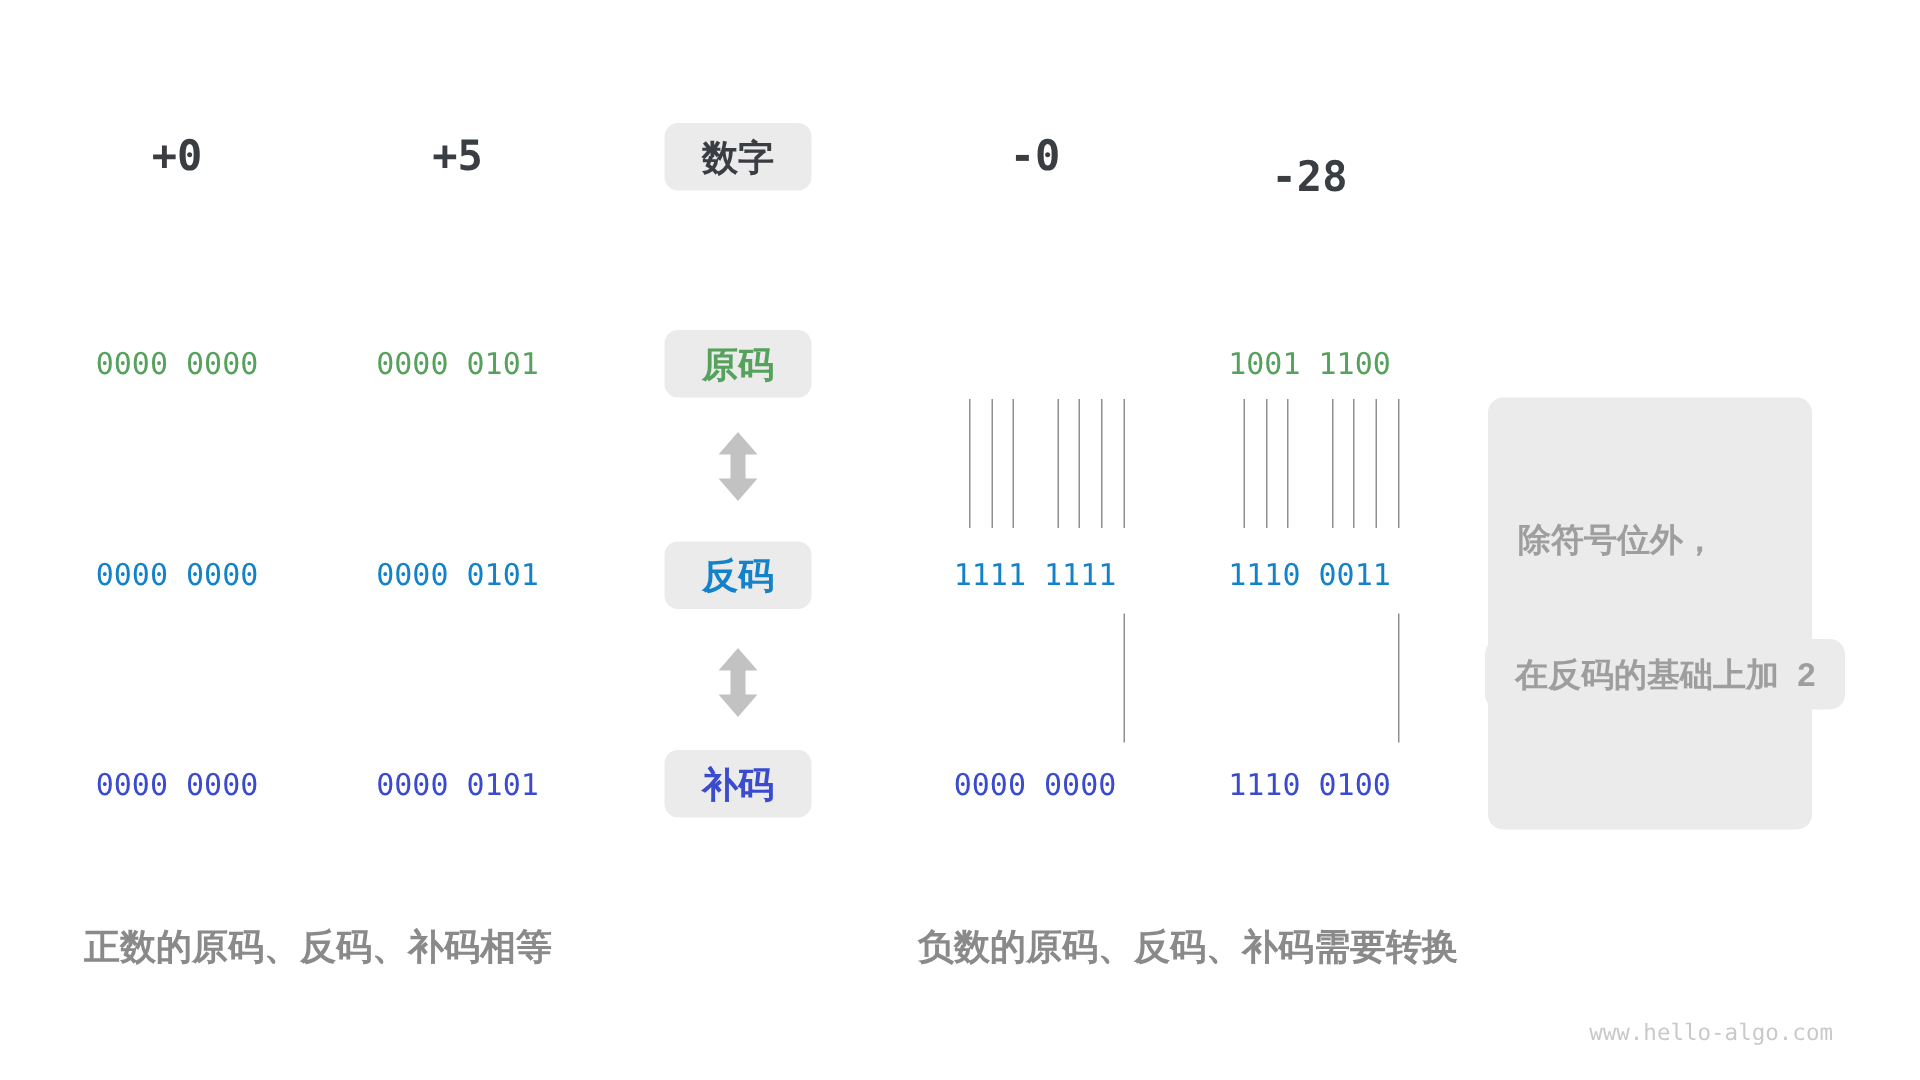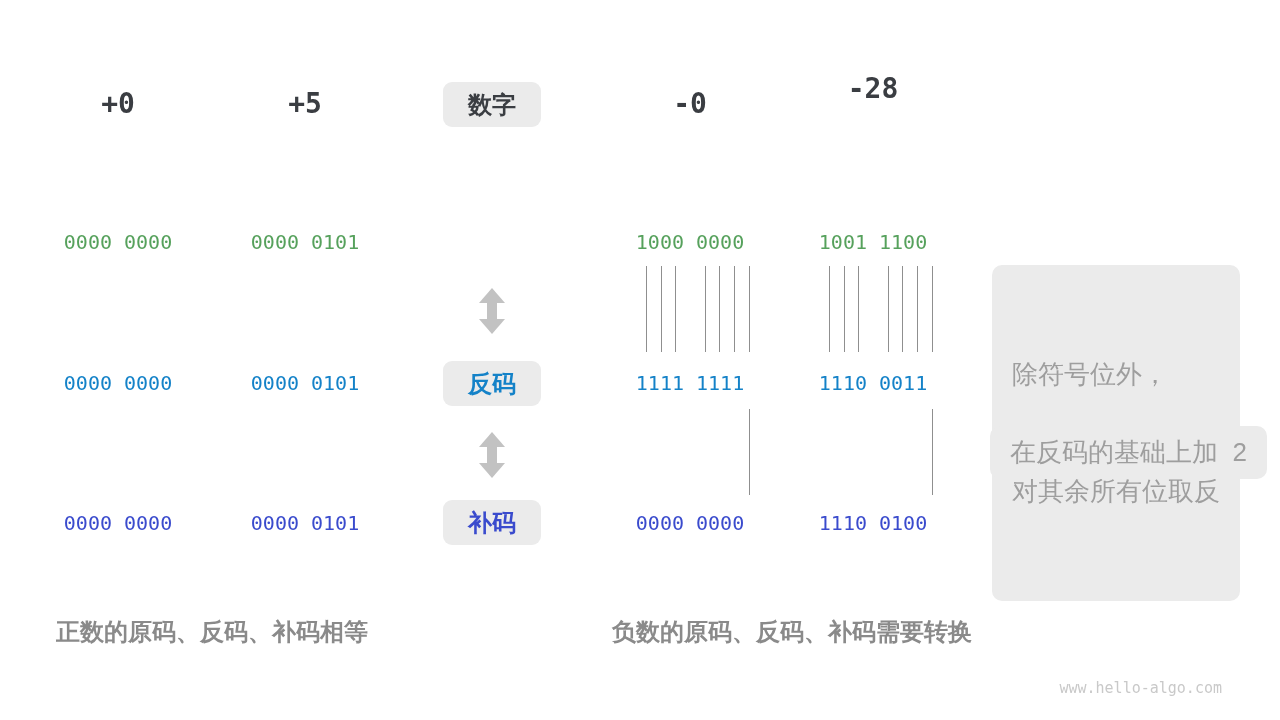--- a/index.html
+++ b/index.html
@@ -19,42 +19,42 @@
     border-radius:9px;display:flex;align-items:center;justify-content:center;
     font-weight:bold;font-size:24px;
   }
   .tag.dark{color:var(--header-dark);}
   .arrow{position:absolute;width:26px;height:46px;}
   .vline{position:absolute;width:1px;background:var(--connector-gray);}
   .vgroupA{top:266px;height:86px;}
   .vgroupB{top:409px;height:86px;}
   .note{
     position:absolute;background:var(--tag-background);border-radius:10px;
-    color:var(--annotation-gray);font-weight:normal;font-size:26px;line-height:1.5;
+    color:var(--annotation-gray);font-weight:bold;font-size:22px;line-height:1.5;
     white-space:pre;
   }
   .note1{left:992px;top:265px;padding:12px 20px;}
   .note2{left:990px;top:426px;padding:7px 20px;}
   .caption{position:absolute;top:617px;font-weight:bold;font-size:24px;line-height:30px;color:var(--caption-gray);white-space:pre;}
   .watermark{position:absolute;right:58px;top:679px;font-family:"DejaVu Sans Mono", monospace;font-size:15px;color:var(--watermark-gray);}
 </style>
 </head>
 <body>
 
 <div id="canvas">
 
   <div class="cell mono hdr" style="left:18px;top:86px">+0</div>
   <div class="cell mono hdr" style="left:205px;top:86px">+5</div>
   <div class="tag dark" style="left:443px;top:82px">数字</div>
   <div class="cell mono hdr" style="left:590px;top:86px">-0</div>
-  <div class="cell mono hdr" style="left:773px;top:71px">-28</div>
+  <div class="cell mono hdr" style="left:773px;top:100px">-28</div>
 
   <div class="cell mono bin green" style="left:18px;top:224px">0000 0000</div>
   <div class="cell mono bin green" style="left:205px;top:224px">0000 0101</div>
-  <div class="cell mono bin green" style="left:590px;top:224px">1000 0000</div>
+  <div class="tag green" style="left:443px;top:220px">原码</div>
   <div class="cell mono bin green" style="left:773px;top:224px">1001 1100</div>
 
   <div class="vline vgroupA" style="left:646px"></div>
   <div class="vline vgroupA" style="left:661px"></div>
   <div class="vline vgroupA" style="left:675px"></div>
   <div class="vline vgroupA" style="left:705px"></div>
   <div class="vline vgroupA" style="left:719px"></div>
   <div class="vline vgroupA" style="left:734px"></div>
   <div class="vline vgroupA" style="left:749px"></div>
   <div class="vline vgroupA" style="left:829px"></div>

